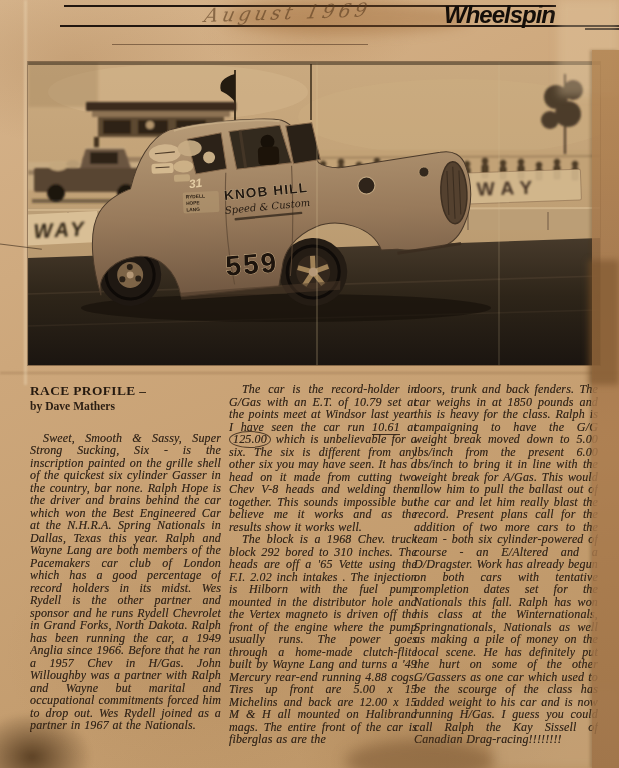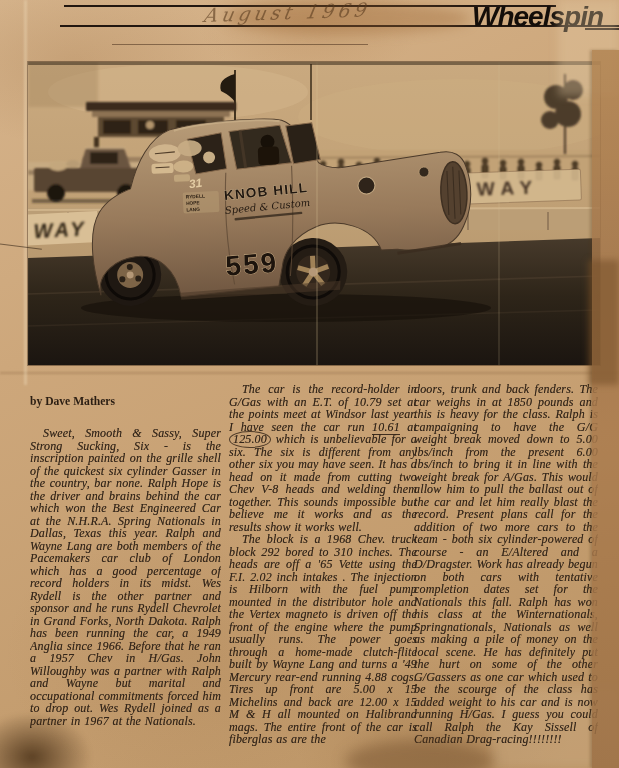--- a/index.html
+++ b/index.html
@@ -18,37 +18,37 @@
   .rule{position:absolute;background:#221710;z-index:1;}
   .rule-top{left:64px;top:5px;width:492px;height:2px;}
   .rule-mid{left:60px;top:25px;width:559px;height:2px;}
   .rule-logo{left:585px;top:28px;width:34px;height:2px;}
   .rule-faint{left:112px;top:44px;width:256px;height:1px;background:rgba(72,48,28,.55);}
   .header-smear{position:absolute;left:225px;top:2px;width:245px;height:32px;z-index:2;
       background:rgba(158,106,56,.38);border-radius:45% 55% 50% 50%;filter:blur(6px);}
   .handwriting{position:absolute;left:205px;top:4px;z-index:3;
       font-family:"DejaVu Serif",serif;font-style:italic;font-size:19px;letter-spacing:4px;
       color:rgba(88,58,30,.60);transform:rotate(-2deg) skewX(-14deg);transform-origin:left center;}
-  .logo{position:absolute;left:472px;top:1px;z-index:3;font-family:"Liberation Sans",sans-serif;
-      font-weight:bold;font-style:italic;font-size:28px;letter-spacing:-1px;color:#140e09;}
+  .logo{position:absolute;left:444px;top:1px;z-index:3;font-family:"Liberation Sans",sans-serif;
+      font-weight:bold;font-style:italic;font-size:24px;letter-spacing:-1px;color:#140e09;}
   
   .photo{position:absolute;left:28px;top:62px;width:572px;height:303px;z-index:4;
       box-shadow:inset 0 0 24px rgba(40,25,12,.35), 0 0 0 1px rgba(50,33,18,.45);}
   .photo svg{display:block;}
   
   .fold{position:absolute;left:0;top:372px;width:619px;height:2px;z-index:20;
       background:rgba(118,82,45,.28);filter:blur(1px);}
   
   .article{position:absolute;left:0;top:383px;width:619px;height:385px;z-index:10;color:#32251a;}
   .col{position:absolute;top:0;height:385px;overflow:hidden;}
   .col1{left:30px;width:191px;}
   .col2{left:229px;width:188px;}
   .col3{left:414px;width:184px;}
   .headline{font-weight:bold;font-size:13.4px;line-height:16.5px;letter-spacing:.4px;color:#261a10;}
-  .byline{font-weight:bold;font-size:11.6px;margin-top:12px;color:#2b1e13;}
+  .byline{font-weight:bold;font-size:11.6px;margin-top:0;color:#2b1e13;}
   .coltext{font-size:12px;line-height:12.5px;text-align:justify;letter-spacing:.15px;
       word-spacing:.6px;text-shadow:0 0 .5px rgba(55,38,22,.55);font-style:italic;}
   .col1 .coltext{margin-top:19px;}
   .para{margin:0;}
   .indent{text-indent:13px;}
   .seg-underline{border-bottom:1.5px solid rgba(48,32,20,.9);}
   .seg-circle{border:1.4px solid rgba(48,32,20,.8);border-radius:50%;padding:0 3px 1px 3px;}
   
   .tape-right{position:absolute;left:592px;top:50px;width:27px;height:718px;z-index:30;
       background:linear-gradient(180deg,#b28553 0%,#a2754a 30%,#ab7c4e 55%,#9c7045 100%);
@@ -334,20 +334,21 @@
       <rect x="470" y="0" width="2" height="303" fill="#d8bd93" opacity="0.14"></rect>
       <rect x="0" y="0" width="572" height="3" fill="#2a1d10" opacity="0.5"></rect>
     </svg>
   </div>
 
   <div class="fold"></div>
 
   <div class="article">
     <div class="col col1">
       <div class="headline">
+        <div>RACE PROFILE –</div>
       </div>
       <div class="byline">by Dave Mathers</div>
       <div class="coltext">
           <p class="para indent"><span>Sweet, Smooth &amp; Sassy, Super Strong Sucking, Six - is the inscription painted on the grille shell of the quickest six cylinder Gasser in the country, bar none. Ralph Hope is the driver and brains behind the car which won the Best Engineered Car at the N.H.R.A. Spring Nationals in Dallas, Texas this year. Ralph and Wayne Lang are both members of the Pacemakers car club of London which has a good percentage of record holders in its midst. Wes Rydell is the other partner and sponsor and he runs Rydell Chevrolet in Grand Forks, North Dakota. Ralph has been running the car, a 1949 Anglia since 1966. Before that he ran a 1957 Chev in H/Gas. John Willoughby was a partner with Ralph and Wayne but marital and occupational commitments forced him to drop out. Wes Rydell joined as a partner in 1967 at the Nationals.</span></p>
         </div>
     </div>
     <div class="col col2">
       <div class="coltext">
           <p class="para indent"><span>The car is the record-holder in G/Gas with an E.T. of 10.79 set at the points meet at Windsor last year. I have seen the car run </span><span class="seg-underline">10.61</span><span> at </span><span class="seg-circle">125.00</span><span> which is unbelievable for a six. The six is different from any other six you may have seen. It has a head on it made from cutting two Chev V-8 heads and welding them together. This sounds impossible but believe me it works and as the results show it works well.</span></p>
           <p class="para indent"><span>The block is a 1968 Chev. truck block 292 bored to 310 inches. The heads are off a '65 Vette using the F.I. 2.02 inch intakes . The injection is Hilborn with the fuel pump mounted in the distributor hole and the Vertex magneto is driven off the front of the engine where the pump usually runs. The power goes through a home-made clutch-flite built by Wayne Lang and turns a '49 Mercury rear-end running 4.88 cogs. Tires up front are 5.00 x 15 Michelins and back are 12.00 x 15 M &amp; H all mounted on Halibrand mags. The entire front of the car is fiberglas as are the</span></p>

